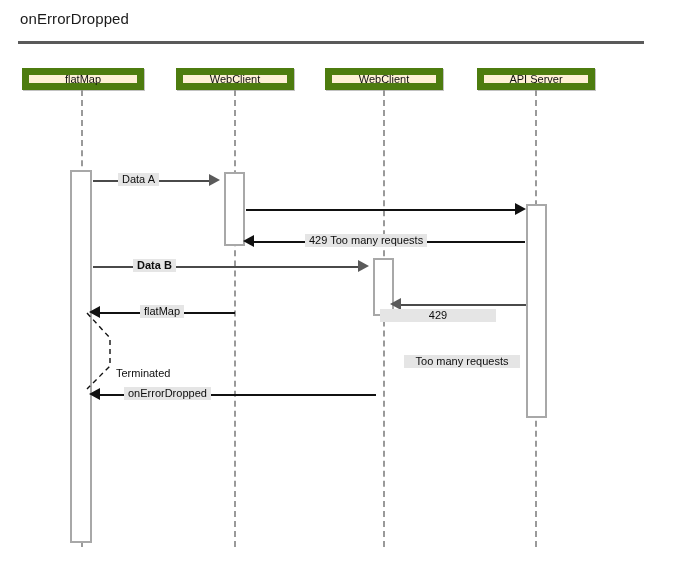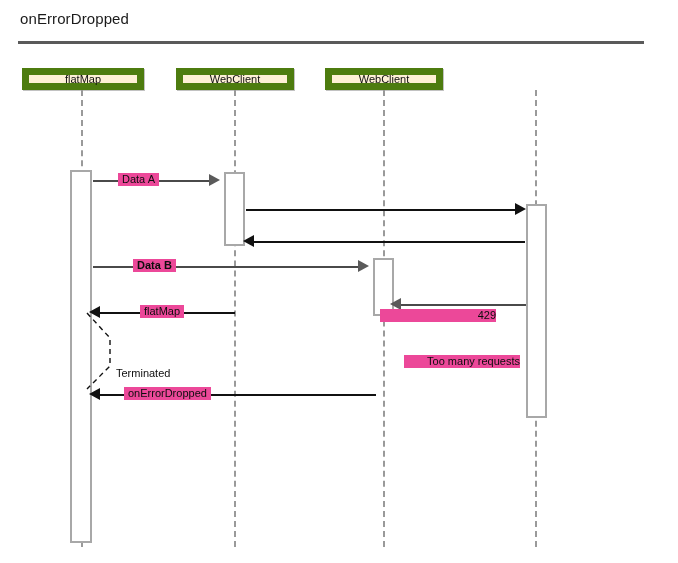--- a/index.html
+++ b/index.html
@@ -84,25 +84,25 @@
   .arrow-head.right.dark {
     border-left-color: #111111;
   }
   .arrow-head.left.dark {
     border-right-color: #111111;
   }
   .msg-label {
     position: absolute;
     font-size: 11px;
     color: #0d0d0d;
-    background: #ec4899;
+    background: #e5e5e5;
     padding: 0 4px;
     white-space: nowrap;
     line-height: 13px;
-    text-align: right;
+    text-align: center;
   }
   .note-label {
     position: absolute;
     font-size: 11px;
     color: #0d0d0d;
     white-space: nowrap;
   }
   #terminated-marker {
     position: absolute;
     left: 86px;
@@ -121,40 +121,44 @@
 
   <div class="participant-box" style="left:22px; top:68px; width:122px;">
     <span>flatMap</span>
   </div>
   <div class="participant-box" style="left:176px; top:68px; width:118px;">
     <span>WebClient</span>
   </div>
   <div class="participant-box" style="left:325px; top:68px; width:118px;">
     <span>WebClient</span>
   </div>
+  <div class="participant-box" style="left:477px; top:68px; width:118px;">
+    <span>API Server</span>
+  </div>
 
   <div class="lifeline" style="left:81px; top:90px; height:457px;"></div>
   <div class="lifeline" style="left:234px; top:90px; height:457px;"></div>
   <div class="lifeline" style="left:383px; top:90px; height:457px;"></div>
   <div class="lifeline" style="left:535px; top:90px; height:457px;"></div>
 
   <div class="activation" style="left:70px; top:170px; width:22px; height:373px;"></div>
   <div class="activation" style="left:224px; top:172px; width:21px; height:74px;"></div>
   <div class="activation" style="left:373px; top:258px; width:21px; height:58px;"></div>
   <div class="activation" style="left:526px; top:204px; width:21px; height:214px;"></div>
 
   <div class="msg-line" style="left:93px; top:180px; width:118px;"></div>
   <div class="arrow-head right" style="left:209px; top:174px;"></div>
   <div class="msg-label" style="left:118px; top:173px;">Data A</div>
 
   <div class="msg-line dark" style="left:246px; top:209px; width:271px;"></div>
   <div class="arrow-head right dark" style="left:515px; top:203px;"></div>
 
   <div class="msg-line dark" style="left:248px; top:241px; width:277px;"></div>
   <div class="arrow-head left dark" style="left:243px; top:235px;"></div>
+  <div class="msg-label" style="left:305px; top:234px;">429 Too many requests</div>
 
   <div class="msg-line" style="left:93px; top:266px; width:267px;"></div>
   <div class="arrow-head right" style="left:358px; top:260px;"></div>
   <div class="msg-label" style="left:133px; top:259px;font-weight:bold;">Data B</div>
 
   <div class="msg-line dark" style="left:97px; top:312px; width:138px;"></div>
   <div class="arrow-head left dark" style="left:89px; top:306px;"></div>
   <div class="msg-label" style="left:140px; top:305px;">flatMap</div>
 
   <div class="msg-line" style="left:396px; top:304px; width:130px;"></div>

